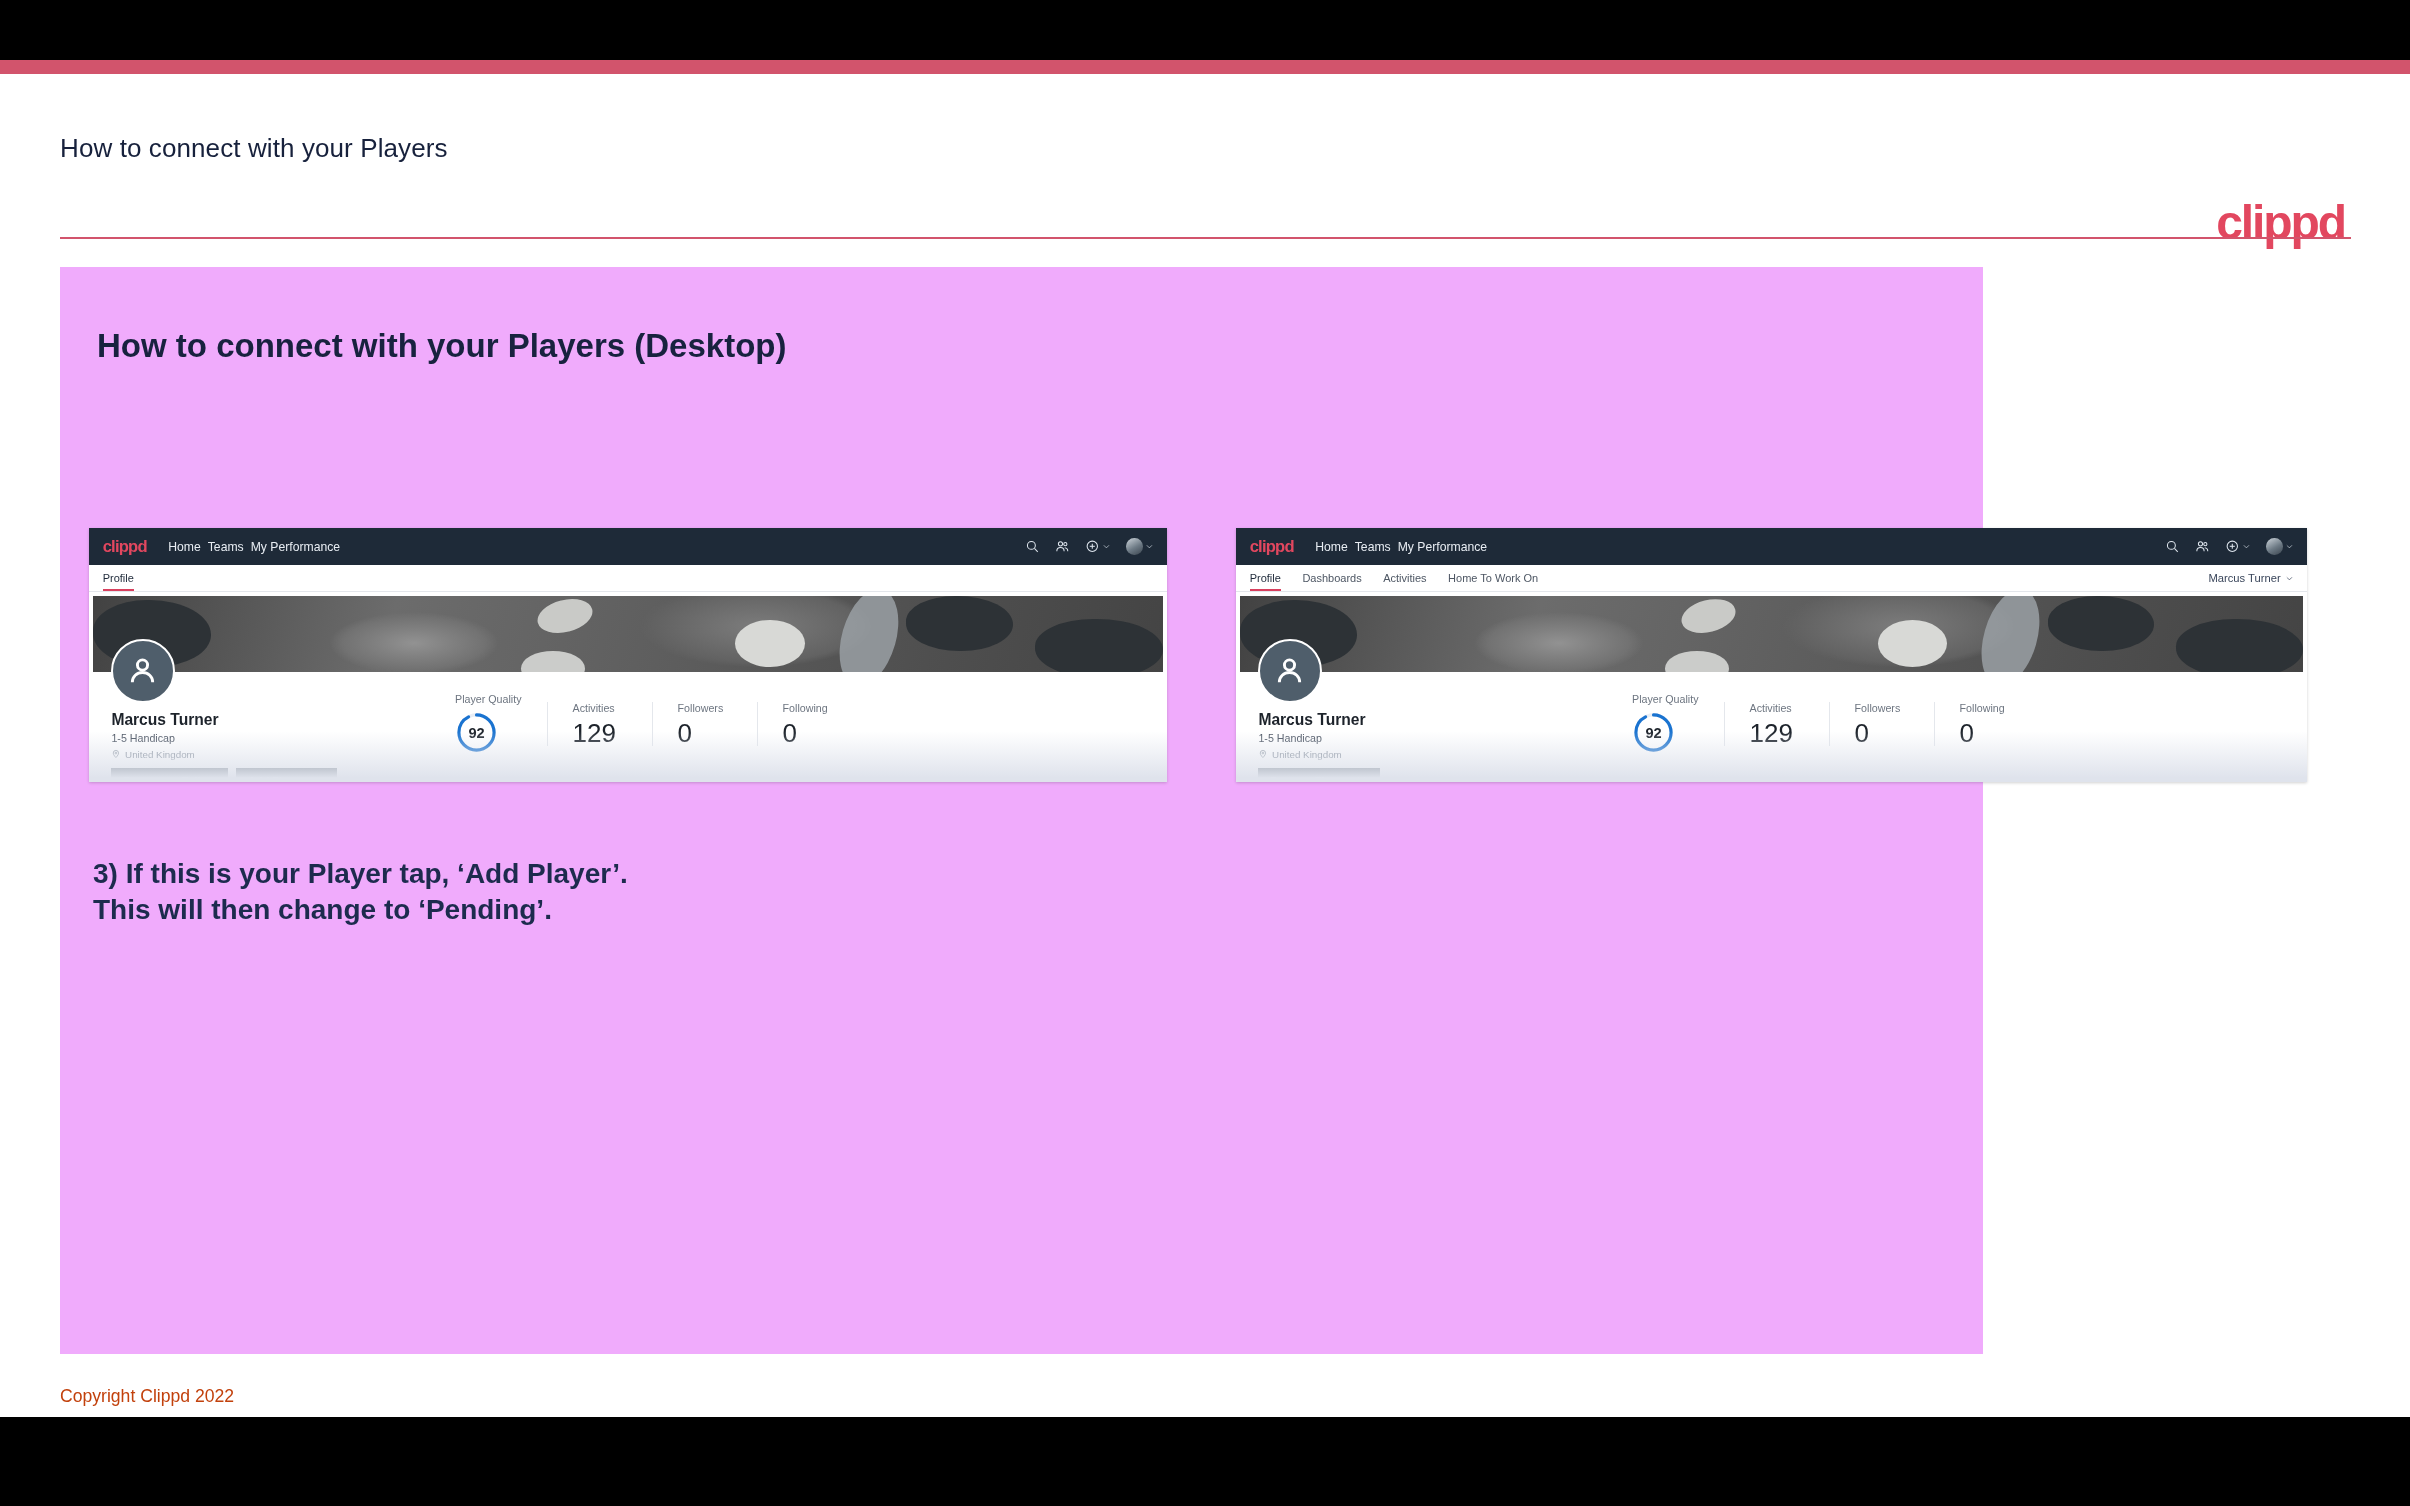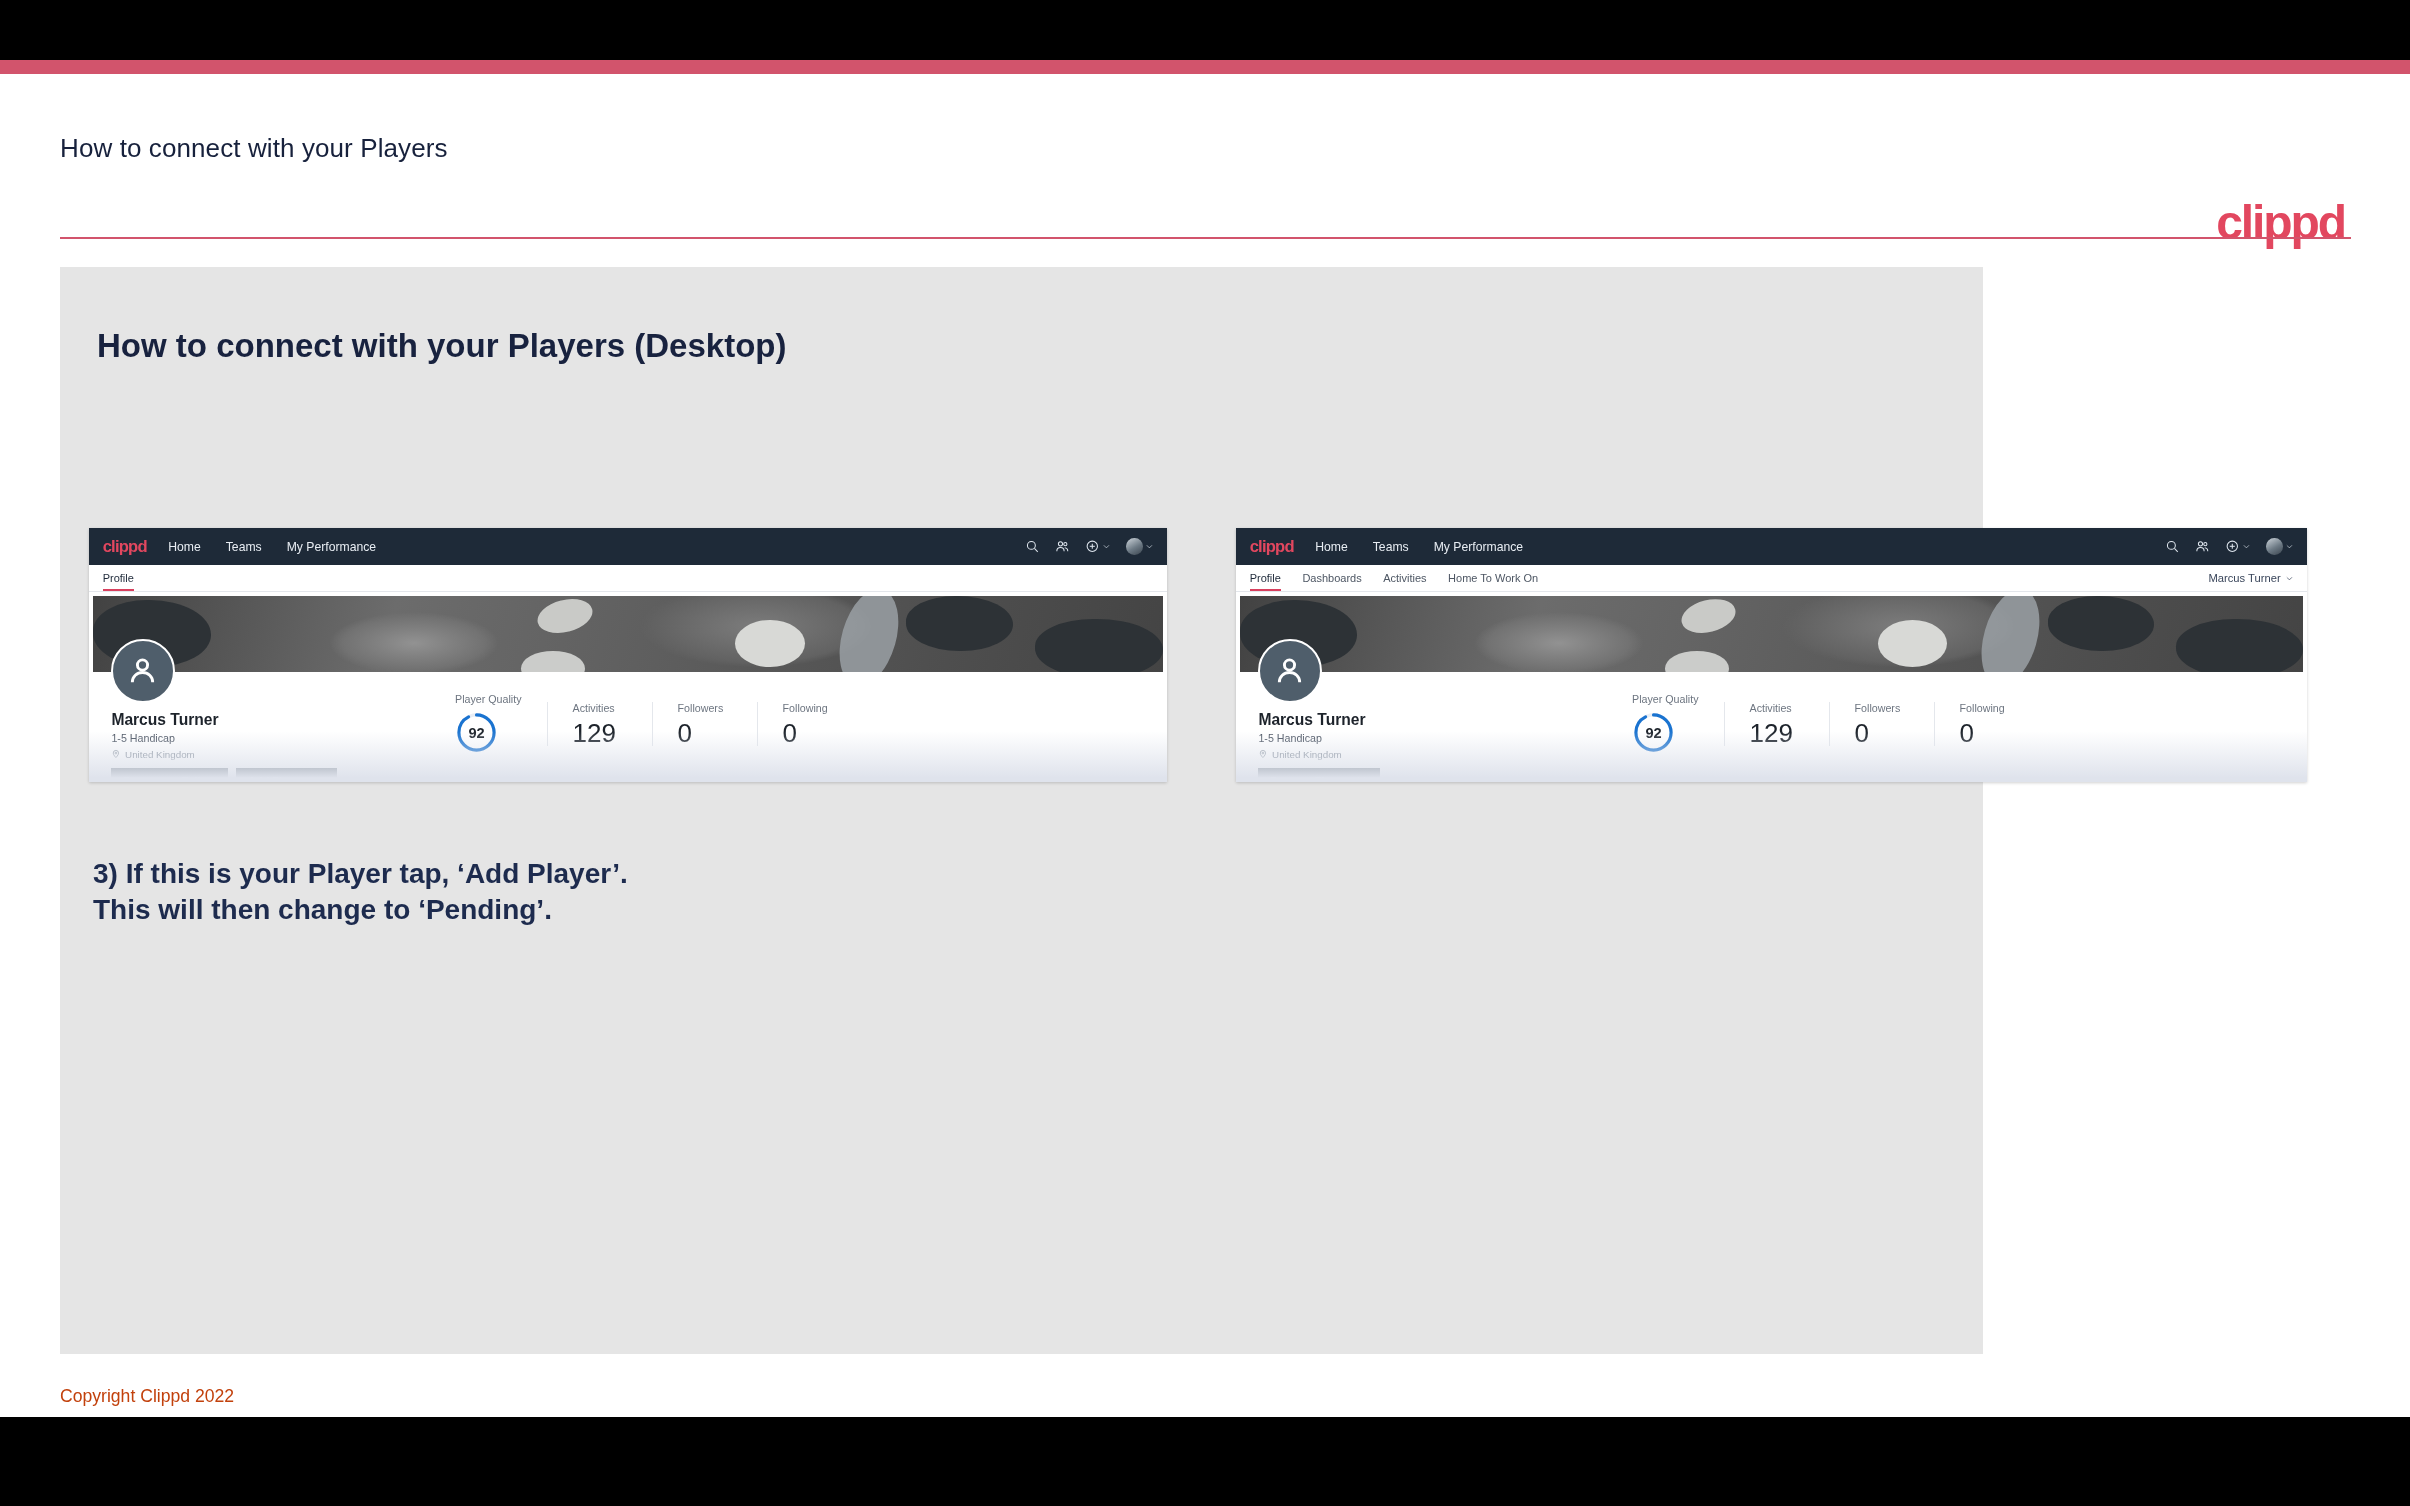--- a/index.html
+++ b/index.html
@@ -26,21 +26,21 @@
 
   .logo {
     position:absolute; right:66px; top:125px;
     font-size:48px; font-weight:700; color:#e2475f;
     letter-spacing:-2.1px; line-height:1;
   }
 
   
   .panel {
     position:absolute; left:60px; top:267px; width:1923px; height:1087px;
-    background:#e5e5e5;
+    background:#f0abfc;
   }
 
   .sec-title { position:absolute; left:37px; top:60px; font-size:33px; font-weight:700; color:#18223f; }
   .sec-sub   { position:absolute; left:37px; top:109px; font-size:31px; font-weight:400; color:#32416a; }
 
   
   .app {
     position:absolute; top:261px; height:254px;
     background:#fff; overflow:hidden;
     box-shadow: 0 1px 2.9px rgba(0,0,0,.18);
@@ -52,21 +52,21 @@
     background:linear-gradient(to bottom, rgba(255,255,255,0) 0%, #dfe3ec 92%);
     pointer-events:none;
   }
 
   
   .nav {
     position:relative; height:37px; background:#1e2a38;
     display:flex; align-items:center; padding:0 13.7px;
   }
   .nav-logo { font-size:16.6px; font-weight:700; color:#e2475f; letter-spacing:-0.8px; margin-right:21.5px; }
-  .nav-links { display:flex; gap:25px; }
+  .nav-links { display:flex; gap:7px; }
   .nav-link { font-size:12.2px; color:#e8edf3; white-space:nowrap; }
   .nav-icons { margin-left:auto; display:flex; align-items:center; gap:15.6px; }
   .nav-icons svg { display:block; }
   .ic { width:14.6px; height:14.6px; stroke:#dfe6ee; fill:none; stroke-width:1.7; }
   .chev { width:8.8px; height:8.8px; stroke:#dfe6ee; fill:none; stroke-width:1.8; margin-left:2px;}
   .av {
     width:16.6px; height:16.6px; border-radius:50%;
     background:linear-gradient(150deg,#cfd6dc 0%, #6d7a85 55%, #39434d 100%);
   }
   .nav-icon-grp { display:flex; align-items:center; }

